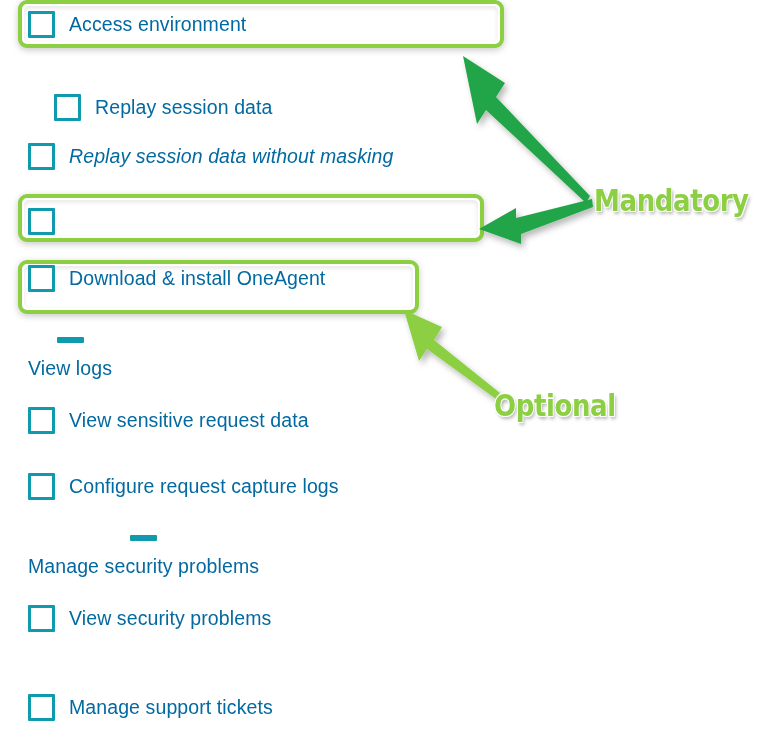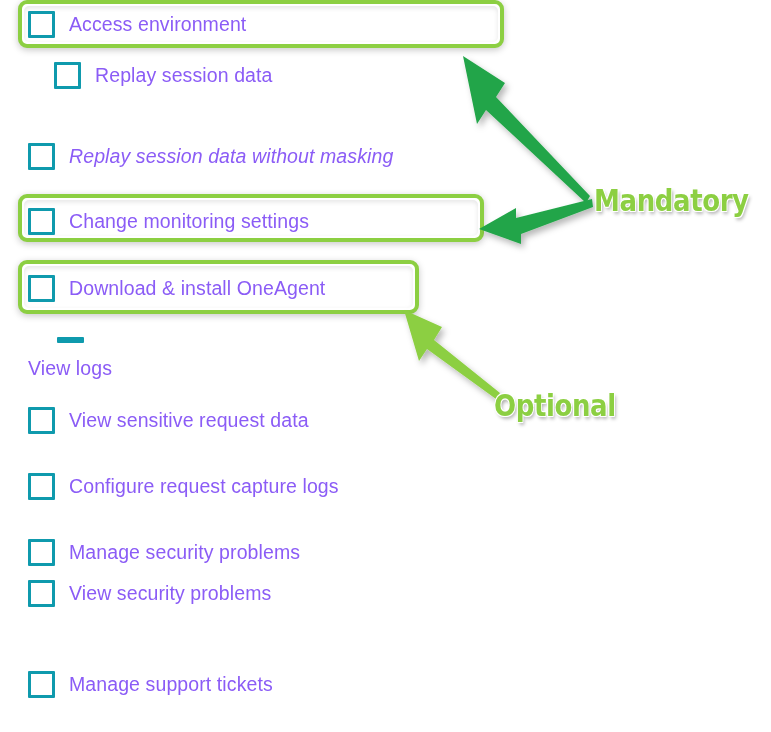--- a/index.html
+++ b/index.html
@@ -49,21 +49,21 @@
     height: 27px;
     min-width: 27px;
     box-sizing: border-box;
     border: 3px solid #0f9aad;
     background: #ffffff;
     border-radius: 1px;
   }
 
   .perm-label {
     font-size: 19.5px;
-    color: #8b5cf6;
+    color: #0369a1;
     white-space: nowrap;
     letter-spacing: 0.1px;
   }
 
   
   .highlight-box {
     position: absolute;
     box-sizing: border-box;
     border: 4px solid #8ccf42;
     border-radius: 9px;
@@ -121,66 +121,65 @@
   <div class="highlight-box" style="left:18px; top:194px; width:466px; height:48px;"></div>
   <div class="highlight-box" style="left:18px; top:260px; width:401px; height:54px;"></div>
 
   <ul class="perm-list">
 
     <li class="perm-row" style="top:7px;">
       <span class="checkbox"></span>
       <span class="perm-label">Access environment</span>
     </li>
 
-    <li class="perm-row" style="top:58px;padding-left:26px;">
+    <li class="perm-row" style="top:90px;padding-left:26px;">
       <span class="checkbox"></span>
       <span class="perm-label">Replay session data</span>
     </li>
 
     <li class="perm-row" style="top:139px;font-style:italic;">
       <span class="checkbox"></span>
       <span class="perm-label">Replay session data without masking</span>
     </li>
 
     <li class="perm-row" style="top:204px;">
       <span class="checkbox"></span>
-      <span class="perm-label">Change monitoring settings</span>
-    </li>
-
-    <li class="perm-row" style="top:271px;">
+    </li>
+
+    <li class="perm-row" style="top:261px;">
       <span class="checkbox"></span>
       <span class="perm-label">Download &amp; install OneAgent</span>
     </li>
 
     <li class="perm-row" style="top:337px;flex-direction:column;">
       <span class="checkbox"></span>
       <span class="perm-label">View logs</span>
     </li>
 
     <li class="perm-row" style="top:403px;text-align:right;">
       <span class="checkbox"></span>
       <span class="perm-label">View sensitive request data</span>
     </li>
 
     <li class="perm-row" style="top:469px;">
       <span class="checkbox"></span>
       <span class="perm-label">Configure request capture logs</span>
     </li>
 
-    <li class="perm-row" style="top:535px;">
+    <li class="perm-row" style="top:535px;flex-direction:column;">
       <span class="checkbox"></span>
       <span class="perm-label">Manage security problems</span>
     </li>
 
-    <li class="perm-row" style="top:576px;">
+    <li class="perm-row" style="top:601px;">
       <span class="checkbox"></span>
       <span class="perm-label">View security problems</span>
     </li>
 
-    <li class="perm-row" style="top:667px;justify-content:flex-end;">
+    <li class="perm-row" style="top:690px;justify-content:flex-end;">
       <span class="checkbox"></span>
       <span class="perm-label">Manage support tickets</span>
     </li>
 
   </ul>
 
   <svg id="annotations" viewBox="0 0 771 732">
     <defs>
       <filter id="softshadow" x="-30%" y="-30%" width="180%" height="180%">
         <feDropShadow dx="3" dy="4" stdDeviation="3" flood-color="#000000" flood-opacity="0.28"></feDropShadow>

